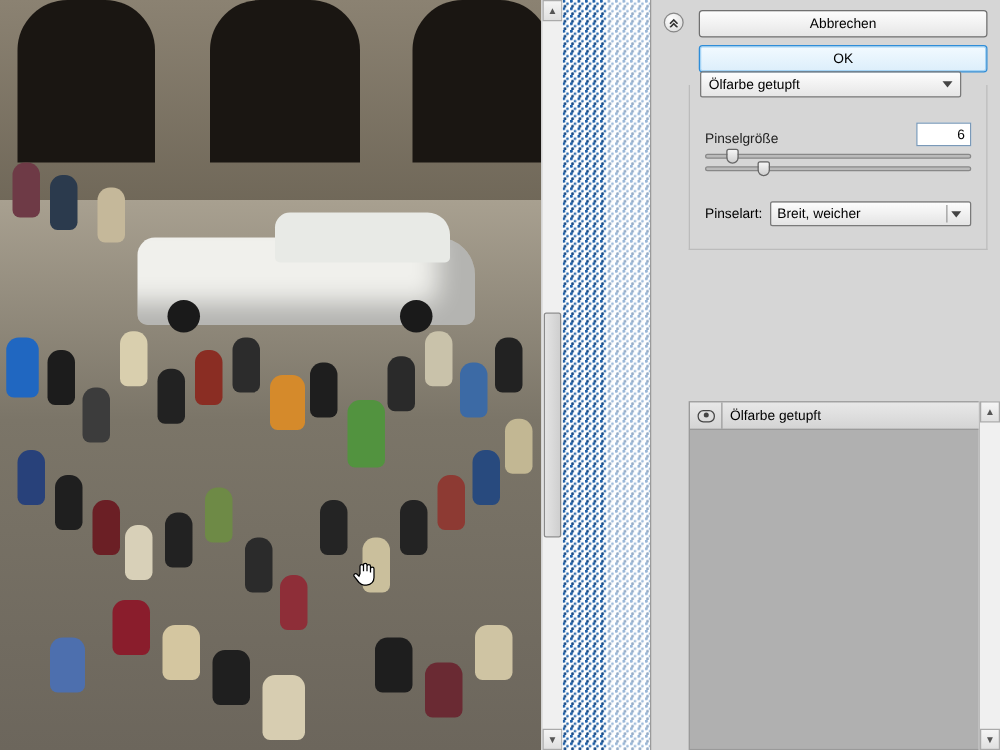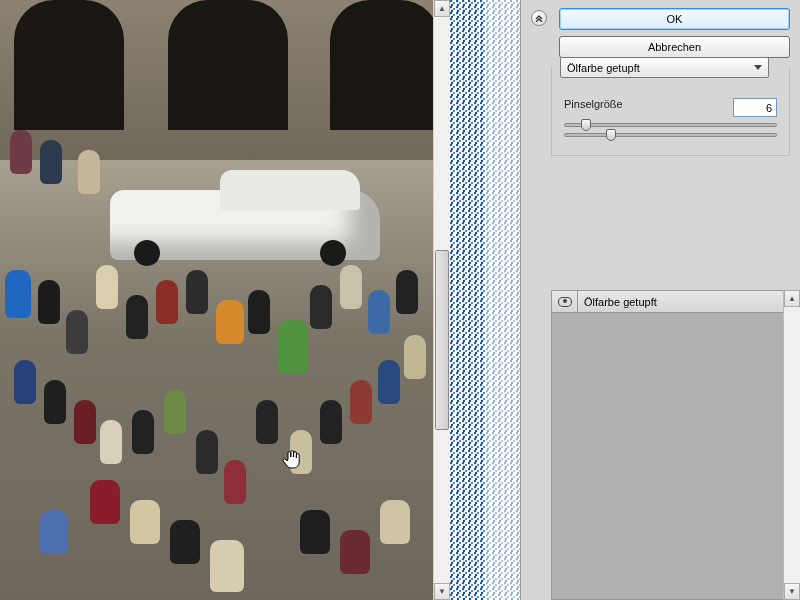--- a/index.html
+++ b/index.html
@@ -22,21 +22,21 @@
   .collapse-col { width: 20px; display: flex; align-items: flex-start; padding-top: 2px; }
   .collapse-btn { width: 16px; height: 16px; border-radius: 50%; background: radial-gradient(circle at 35% 30%,#fff,#d8d8d8); border: 1px solid #888; display: flex; align-items: center; justify-content: center; font-size: 9px; color: #333; cursor: pointer; }
   .button-stack { flex: 1; display: flex; flex-direction: column; gap: 6px; }
   .btn { height: 22px; border: 1px solid #707070; border-radius: 3px; background: linear-gradient(#fdfdfd,#e6e6e6); cursor: pointer; text-align: center; line-height: 20px; }
   .btn.ok { border: 1px solid #2f8dd8; box-shadow: 0 0 0 1px #a3d3f5 inset; background: linear-gradient(#f2faff,#dceefb); }
 
   .settings-group { margin: 4px 10px 10px 30px; padding: 12px 12px 18px 12px; background: #d6d6d6; border: 1px solid #bcbcbc; border-top: none; position: relative; }
   .filter-dropdown { position: absolute; top: -11px; left: 8px; right: 20px; height: 21px; background: linear-gradient(#fdfdfd,#e6e6e6); border: 1px solid #7a7a7a; border-radius: 2px; display: flex; align-items: center; padding: 0 6px; cursor: pointer; }
   .filter-dropdown .caret { margin-left: auto; width: 0; height: 0; border-left: 4px solid transparent; border-right: 4px solid transparent; border-top: 5px solid #444; }
 
-  .param-row { display: flex; align-items: flex-start; margin-top: 18px; }
+  .param-row { display: flex; align-items: flex-end; margin-top: 18px; }
   .param-row:first-of-type { margin-top: 22px; }
   .param-label { flex: 1; color: #222; }
   .param-value { width: 44px; height: 19px; border: 1px solid #7a99b8; background: #fff; text-align: right; padding: 2px 4px; }
   .slider-track { height: 4px; background: #bbb; border: 1px solid #888; border-radius: 2px; margin: 6px 0 0 0; position: relative; }
   .slider-thumb { position: absolute; top: -5px; width: 10px; height: 12px; background: linear-gradient(#f5f5f5,#cfcfcf); border: 1px solid #666; border-radius: 2px 2px 5px 5px; transform: translateX(-50%); }
 
   .brush-row { display: flex; align-items: center; margin-top: 24px; gap: 6px; }
   .brush-select { flex: 1; height: 20px; background: linear-gradient(#fdfdfd,#e4e4e4); border: 1px solid #7a7a7a; border-radius: 2px; display: flex; align-items: center; padding: 0 5px; cursor: pointer; }
   .brush-select .caret2 { margin-left: auto; width: 14px; height: 14px; border-left: 1px solid #999; display: flex; align-items: center; justify-content: center; }
   .brush-select .caret2::after { content: ""; width: 0; height: 0; border-left: 4px solid transparent; border-right: 4px solid transparent; border-top: 5px solid #444; }
@@ -153,22 +153,22 @@
   <div class="top-buttons">
     <div class="collapse-col">
       <div class="collapse-btn">
         <svg width="8" height="8" viewBox="0 0 8 8">
             <path d="M1 5 L4 2 L7 5" stroke="#333" fill="none" stroke-width="1.4"></path>
             <path d="M1 8 L4 5 L7 8" stroke="#333" fill="none" stroke-width="1.4"></path>
           </svg>
       </div>
     </div>
     <div class="button-stack">
+      <div class="btn">Abbrechen</div>
       <div class="btn ok">OK</div>
-      <div class="btn">Abbrechen</div>
     </div>
   </div>
 
   <div class="settings-group">
     <div class="filter-dropdown">
       <span>Ölfarbe getupft</span>
       <span class="caret"></span>
     </div>
 
     <div class="param-row">
@@ -176,20 +176,27 @@
       <input class="param-value" value="6" style="">
     </div>
     <div class="slider-track">
       <div class="slider-thumb" id="thumb1" style="left: 10%;"></div>
     </div>
 
     <div class="slider-track">
       <div class="slider-thumb" id="thumb2" style="left: 22%;"></div>
     </div>
 
+    <div class="brush-row">
+      <span>Pinselart:</span>
+      <div class="brush-select">
+        <span>Breit, weicher</span>
+        <span class="caret2"></span>
+      </div>
+    </div>
   </div>
 
   <div style="flex:0.4"></div>
 
   <div class="layers-panel-wrap">
     <div class="layers-panel">
       <div class="layers-row">
         <div class="eye-cell">
           <div class="eye-icon"></div>
         </div>

